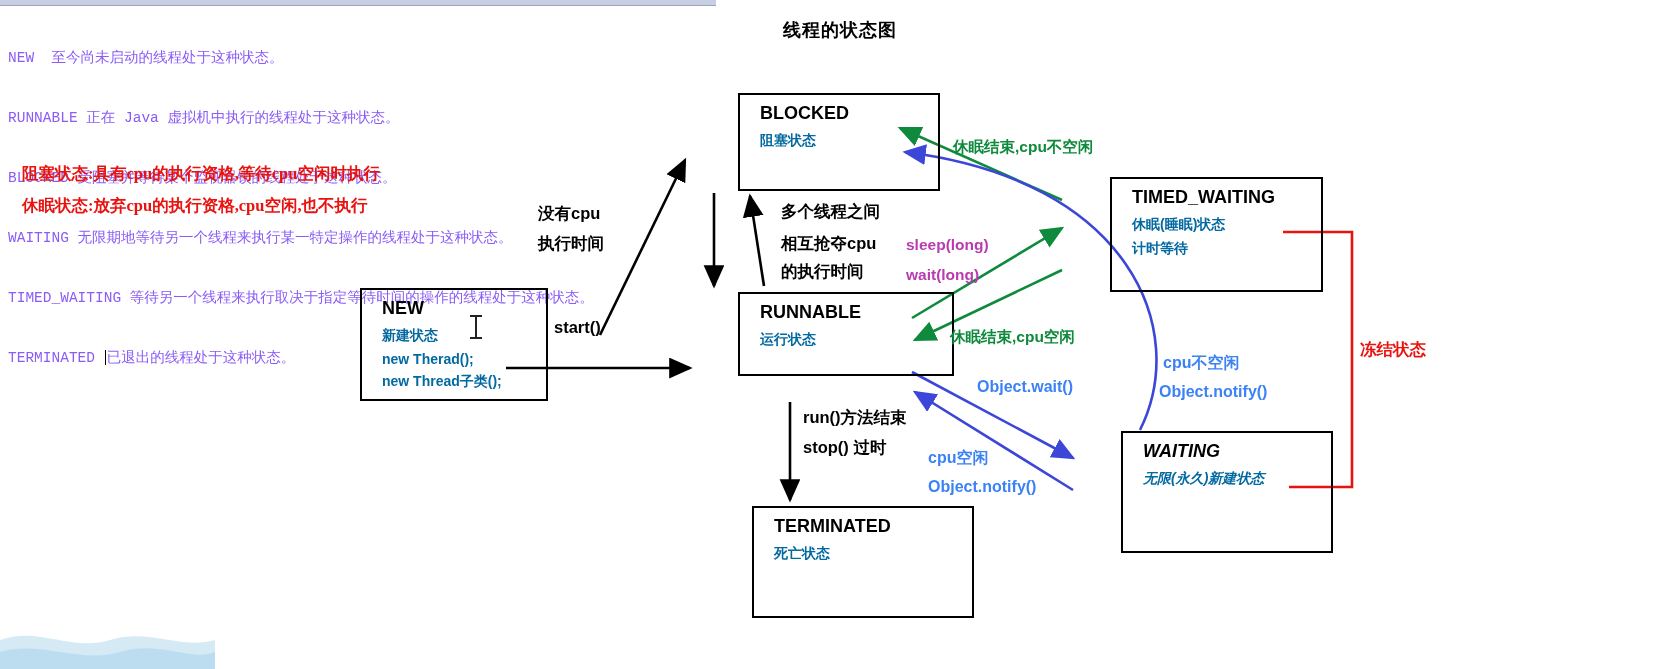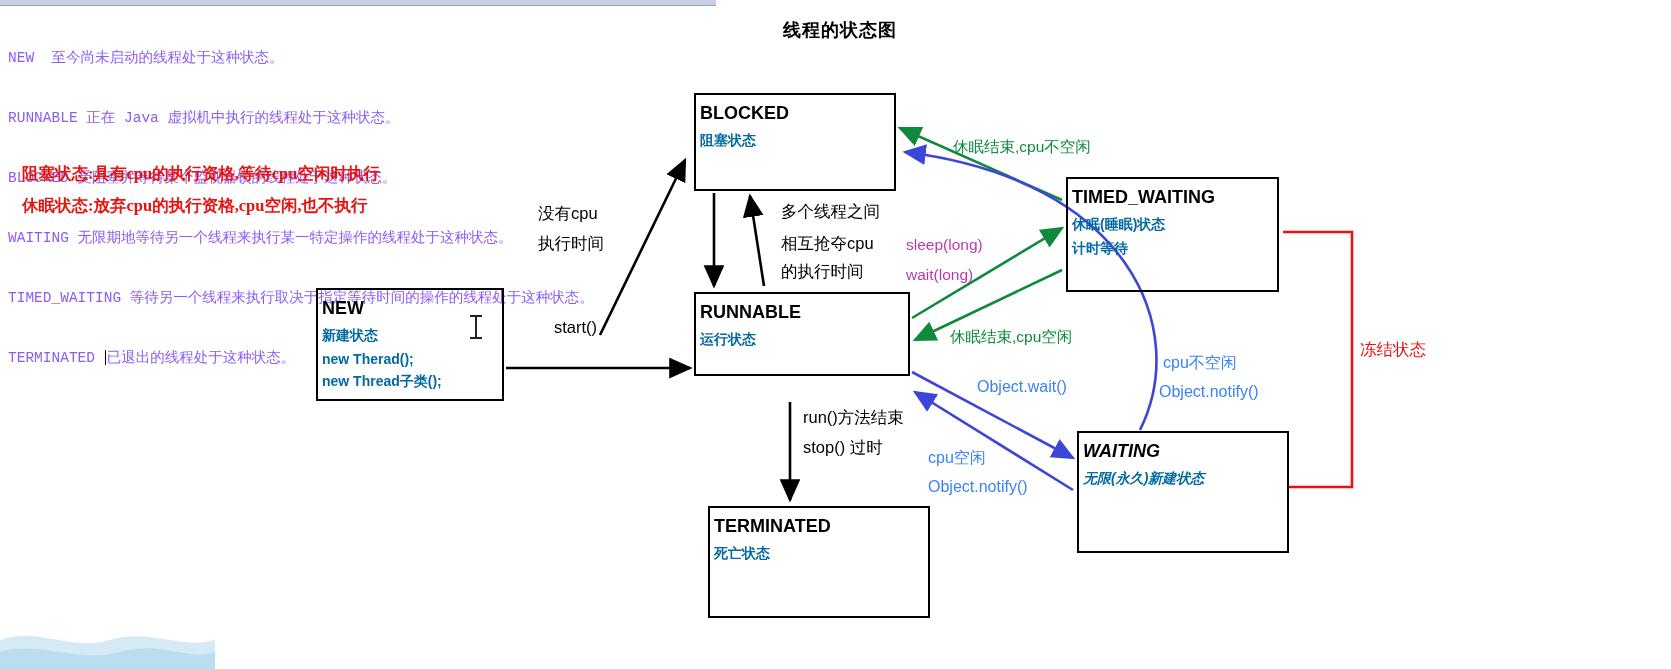--- a/index.html
+++ b/index.html
@@ -62,21 +62,22 @@
     color: #000;
     letter-spacing: 1px;
     text-align: right;
   }
 
   .state-box {
     position: absolute;
     border: 2.5px solid #000;
     background: transparent;
     box-sizing: border-box;
-    padding: 8px 4px;
+    padding: 8px 20px;
+    margin-left: 44px;
   }
   .state-box .title-line {
     font-size: 18px;
     font-weight: bold;
     color: #000;
     margin-bottom: 8px;
     white-space: nowrap;
   }
   .state-box .sub-line {
     font-size: 14px;
@@ -88,21 +89,21 @@
 
   #box-blocked   { left: 694px; top: 93px;  width: 202px; height: 98px; }
   #box-timed     { left: 1066px; top: 177px; width: 213px; height: 115px; }
   #box-new       { left: 316px; top: 288px; width: 188px; height: 113px; }
   #box-runnable  { left: 694px; top: 292px; width: 216px; height: 84px; }
   #box-waiting   { left: 1077px; top: 431px; width: 212px; height: 122px; font-style: italic; }
   #box-terminated{ left: 708px; top: 506px; width: 222px; height: 112px; }
 
   .lbl {
     position: absolute;
-    font-weight: normal;
+    font-weight: bold;
     white-space: nowrap;
     font-family: "Liberation Sans", sans-serif;
   }
   .lbl.black { color: #000; font-size: 16.5px; }
   .lbl.green { color: #0f8a3c; font-size: 15.5px; }
   .lbl.blue  { color: #3b82f6; font-size: 16px; }
   .lbl.purple{ color: #b83bb0; font-size: 15.5px; }
   .lbl.red   { color: #e8130f; font-size: 16.5px; }
 
   #lbl-nocpu1   { left: 538px; top: 203px; }

